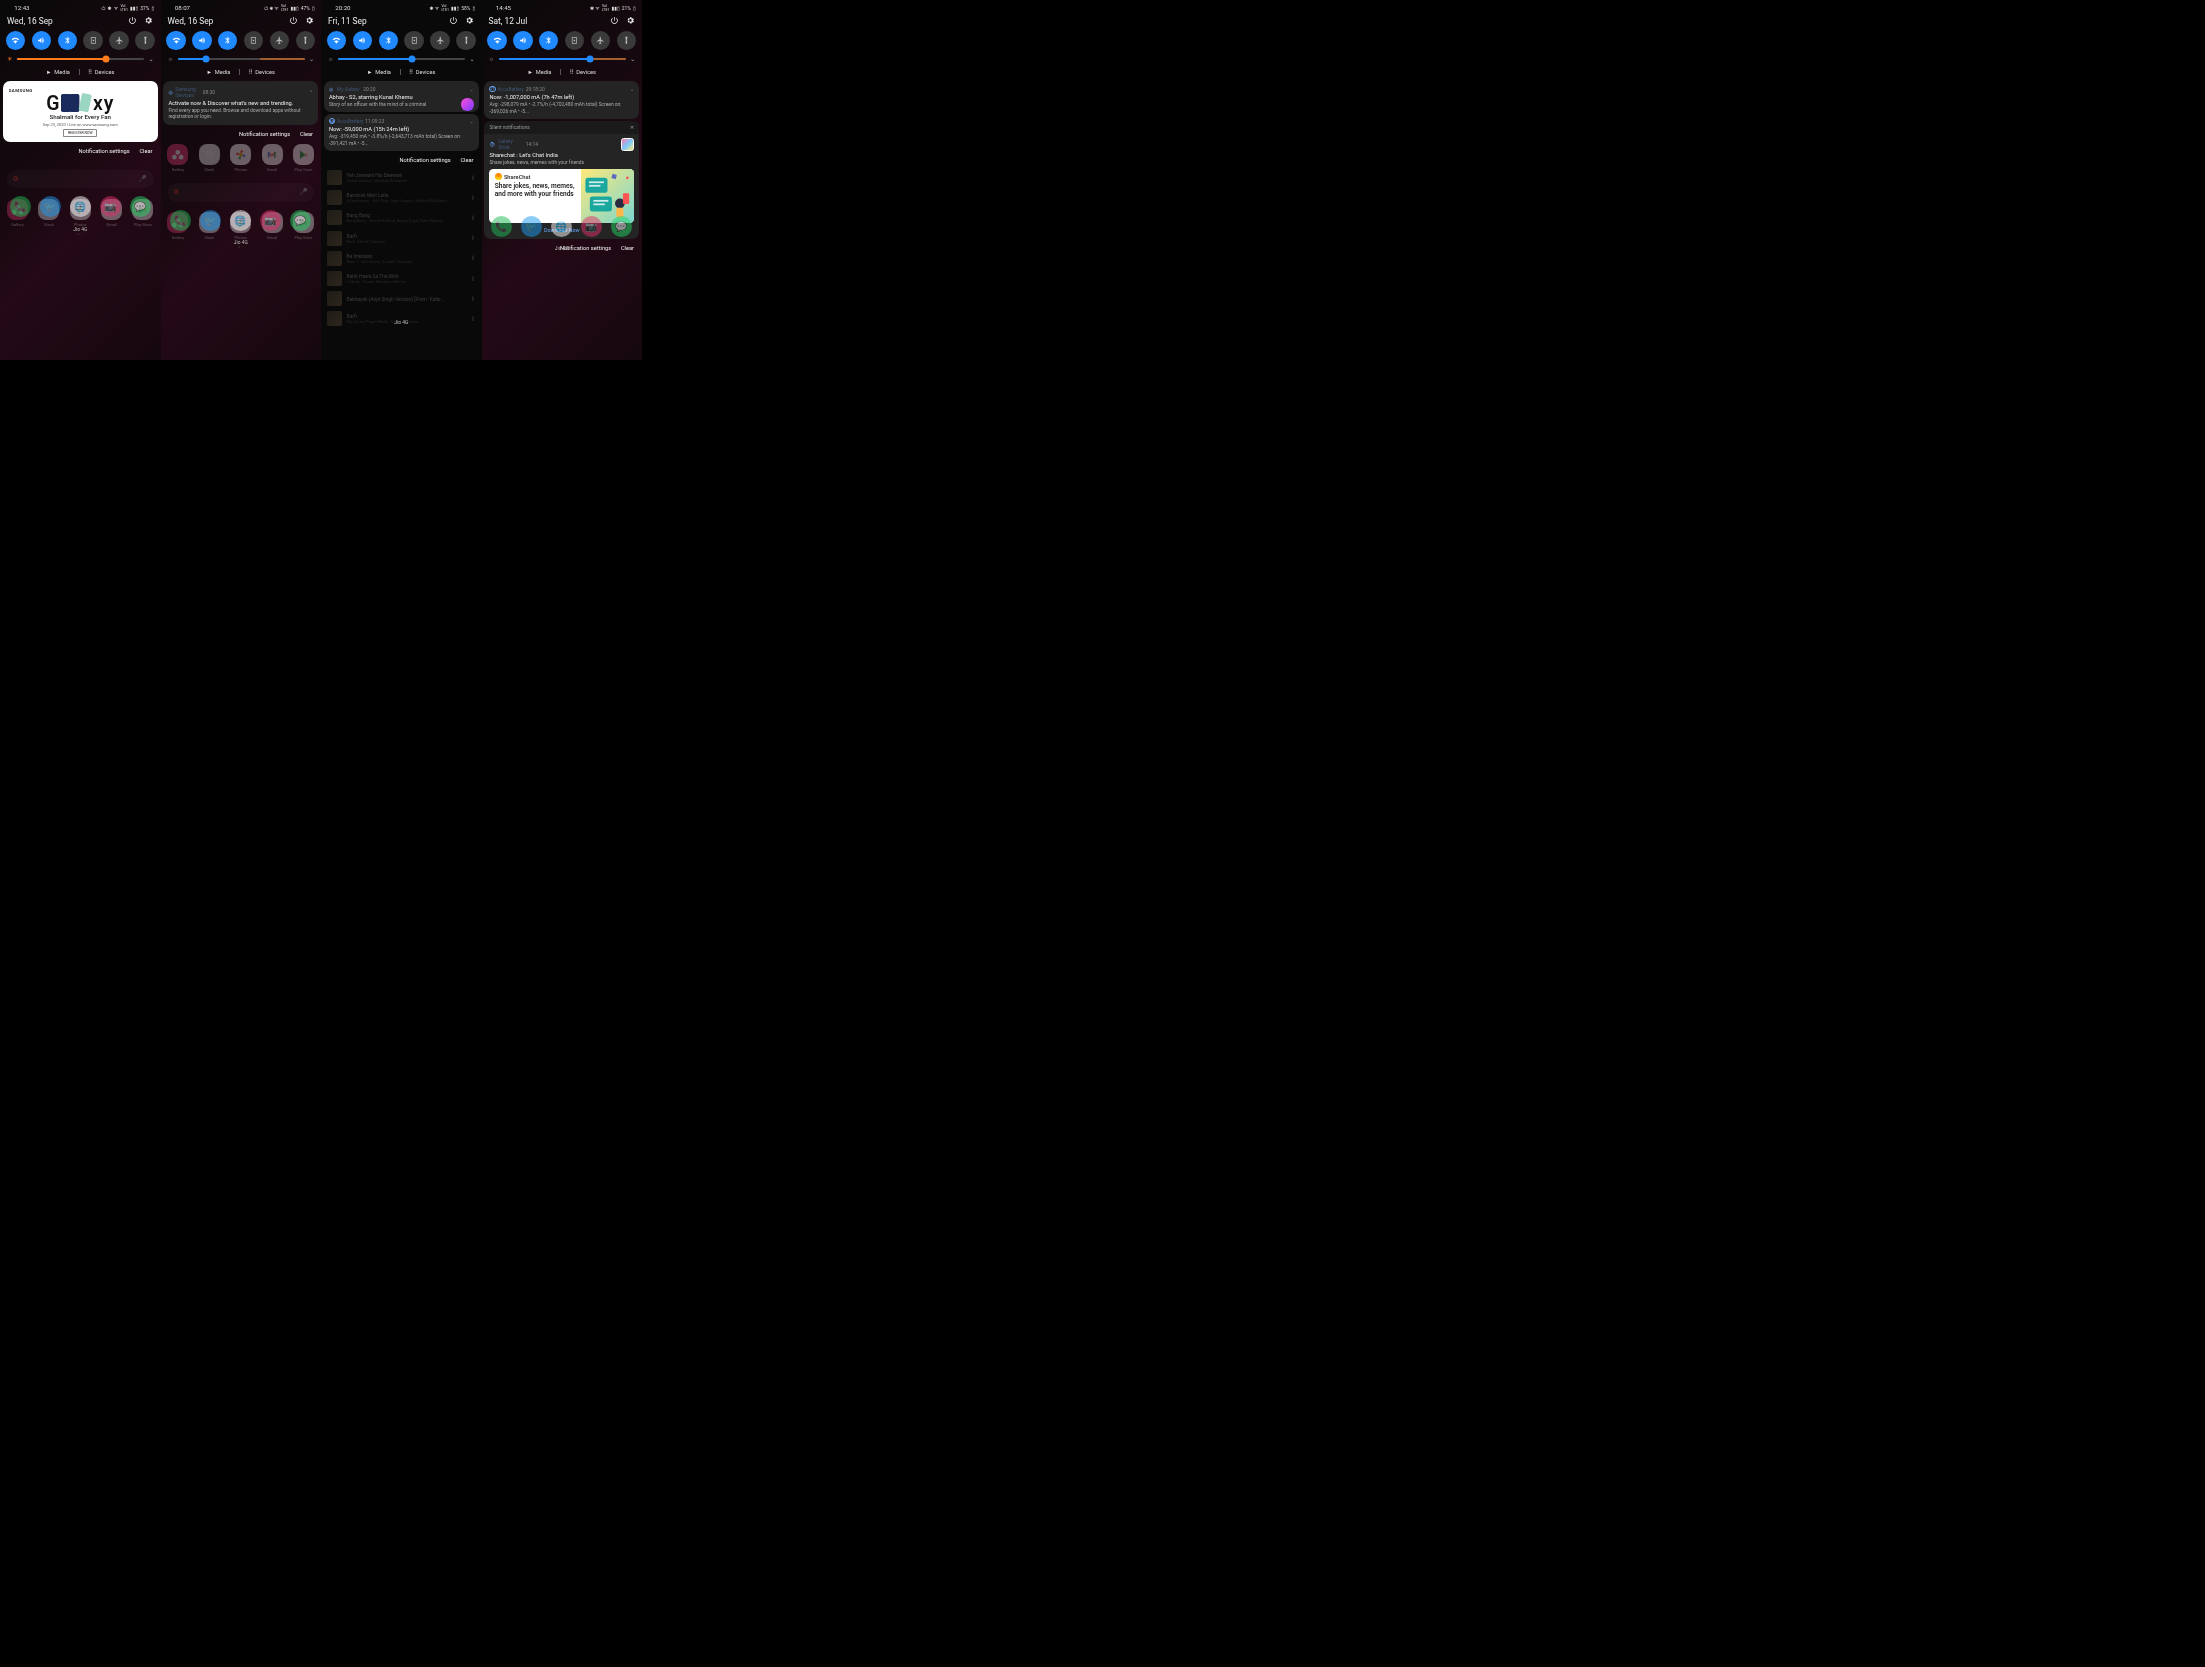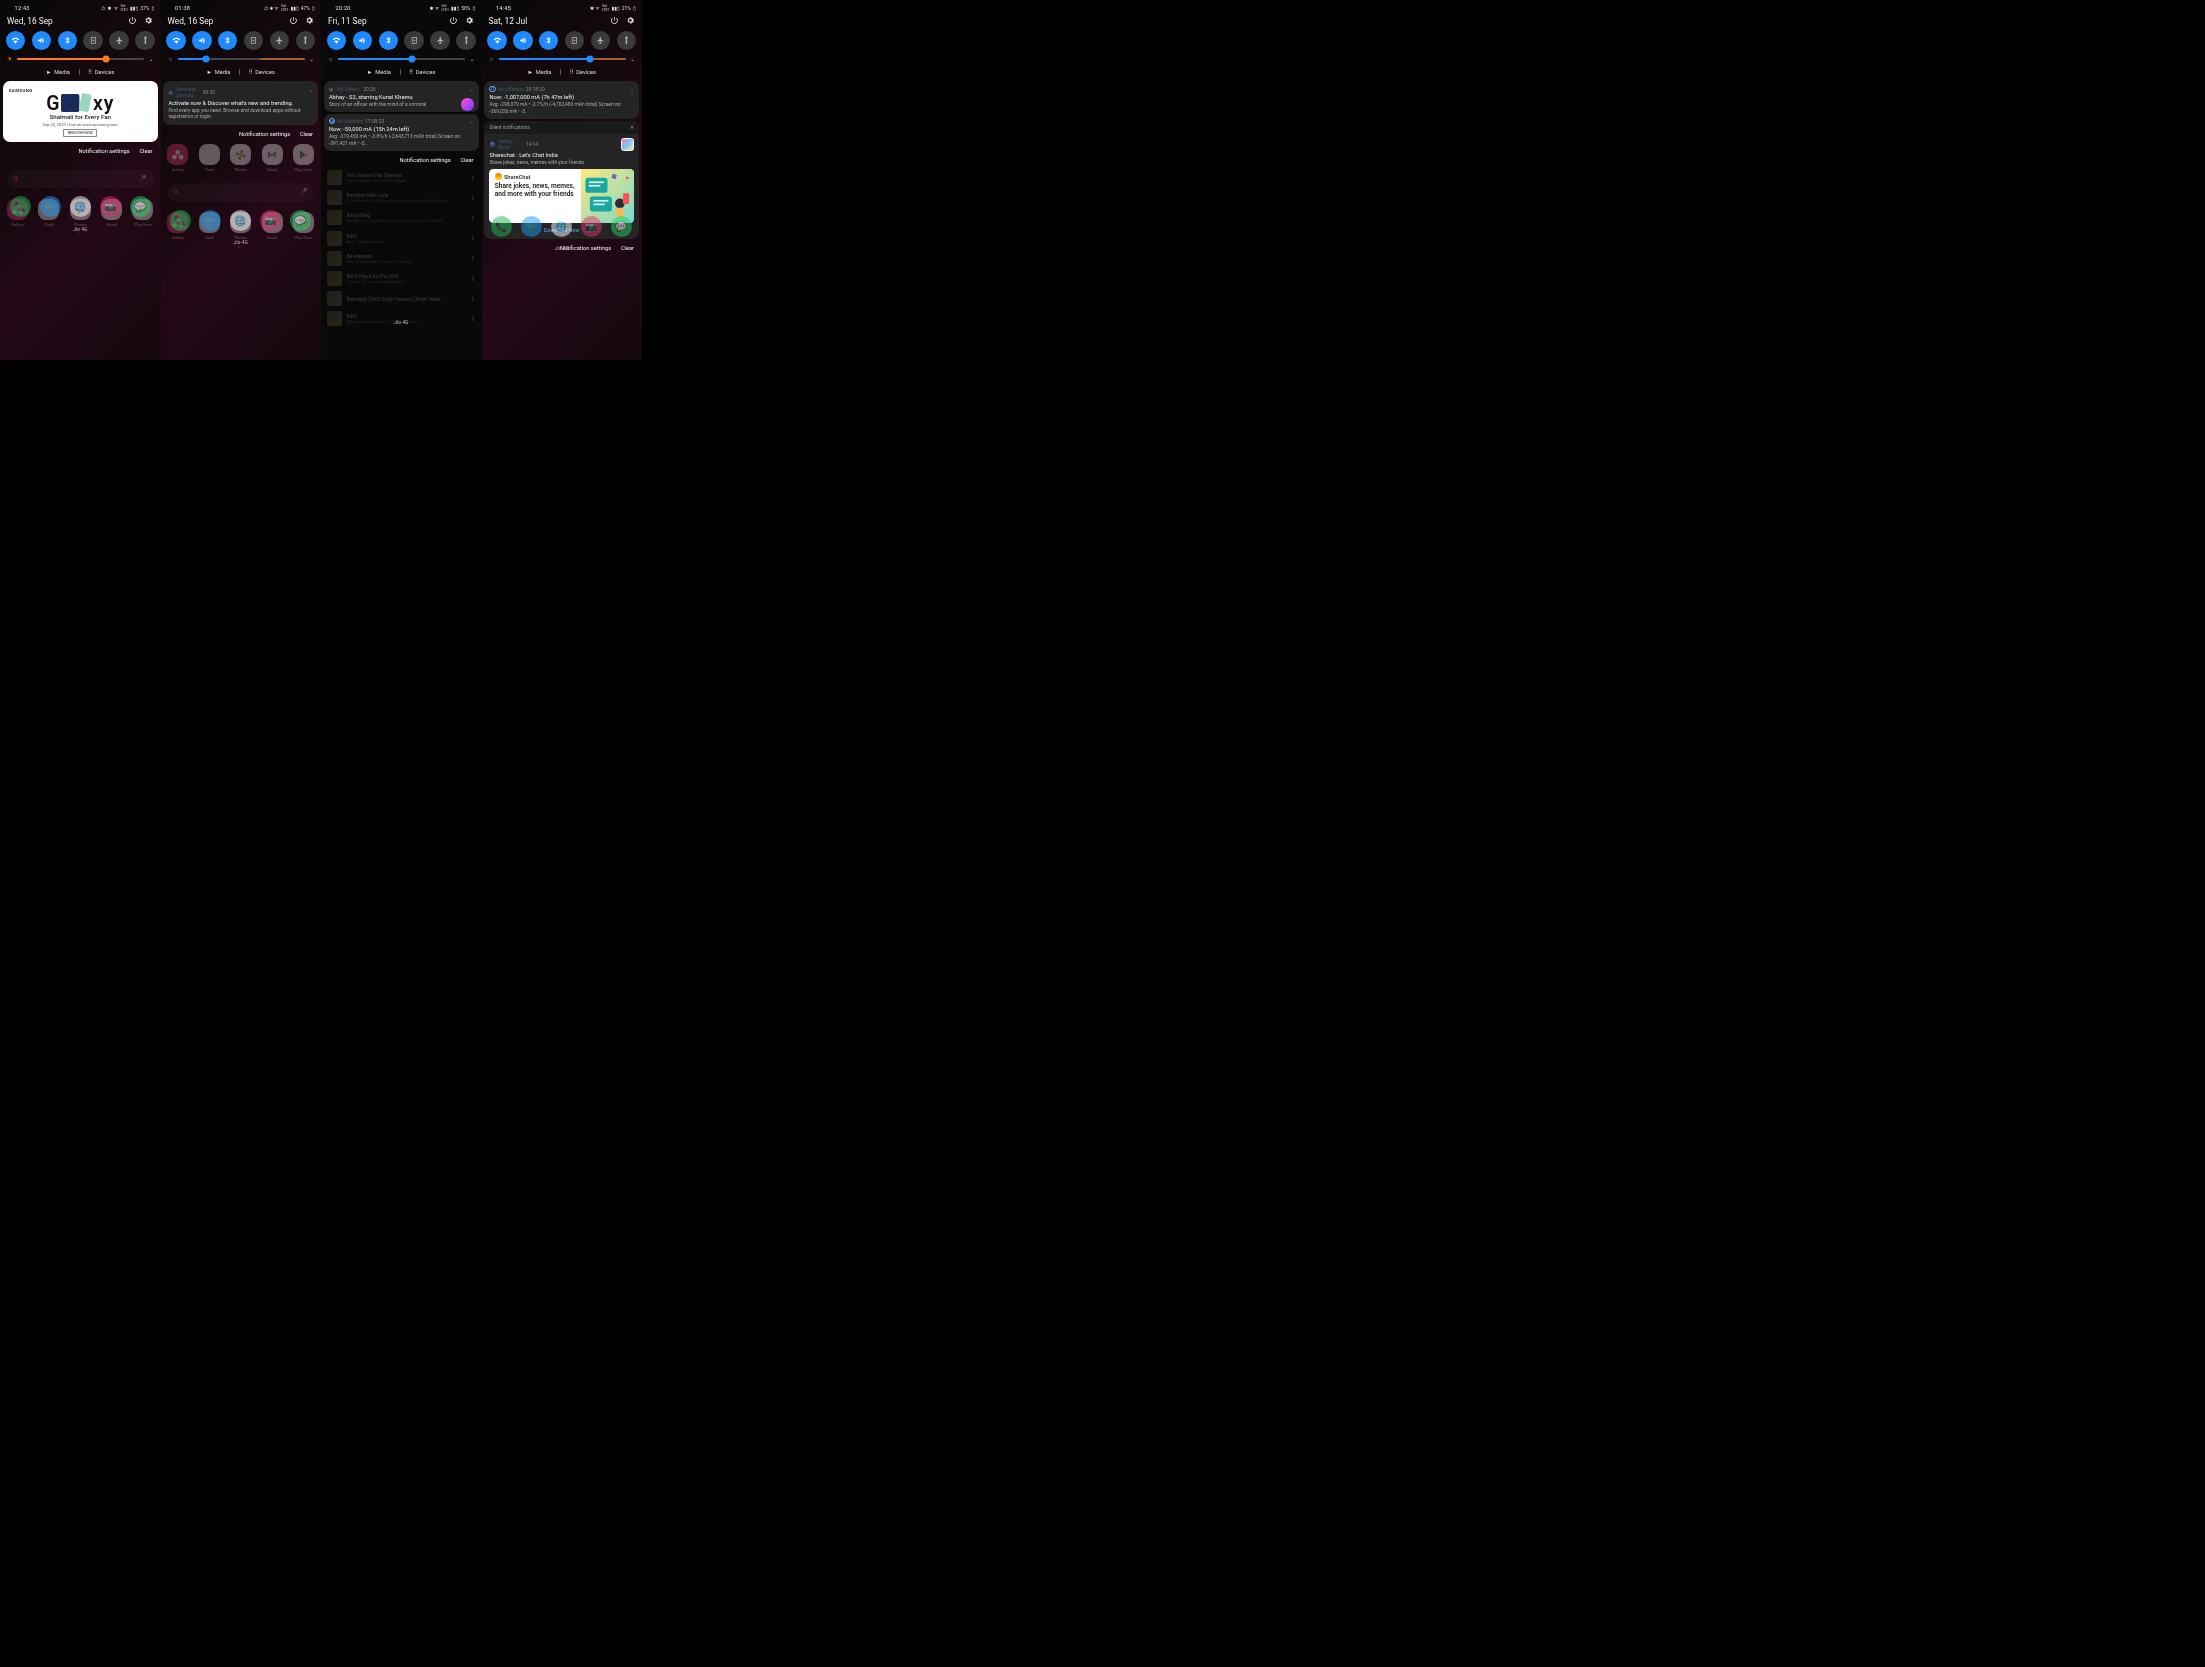--- a/index.html
+++ b/index.html
@@ -258,21 +258,21 @@
         </div>
       </div>
     <div class="carrier">Jio 4G</div>
   </div>
 </div>
 
 <div class="panel">
   <div class="bg-dim"></div>
   <div class="content">
     <div class="statusbar">
-      <span>01:38</span>
+      <span>08:07</span>
       <span class="status-icons">⏻ ✱ ᯤ <span style="font-size:3.5px">VoI<br>LTE1</span> ▮▮▯ <span>47%</span> ▯</span>
     </div>
     <div class="daterow">
         <div class="date">Wed, 16 Sep</div>
       <div class="icons">
         <div class="ico-btn">
             <svg viewBox="0 0 24 24" width="8.8" height="8.8">
               <path fill="currentColor" d="M13 3h-2v10h2V3zm4.83 2.17l-1.42 1.42A7 7 0 1 1 7.6 6.6L6.17 5.17A9 9 0 1 0 17.83 5.17z"></path>
             </svg>
           </div>

